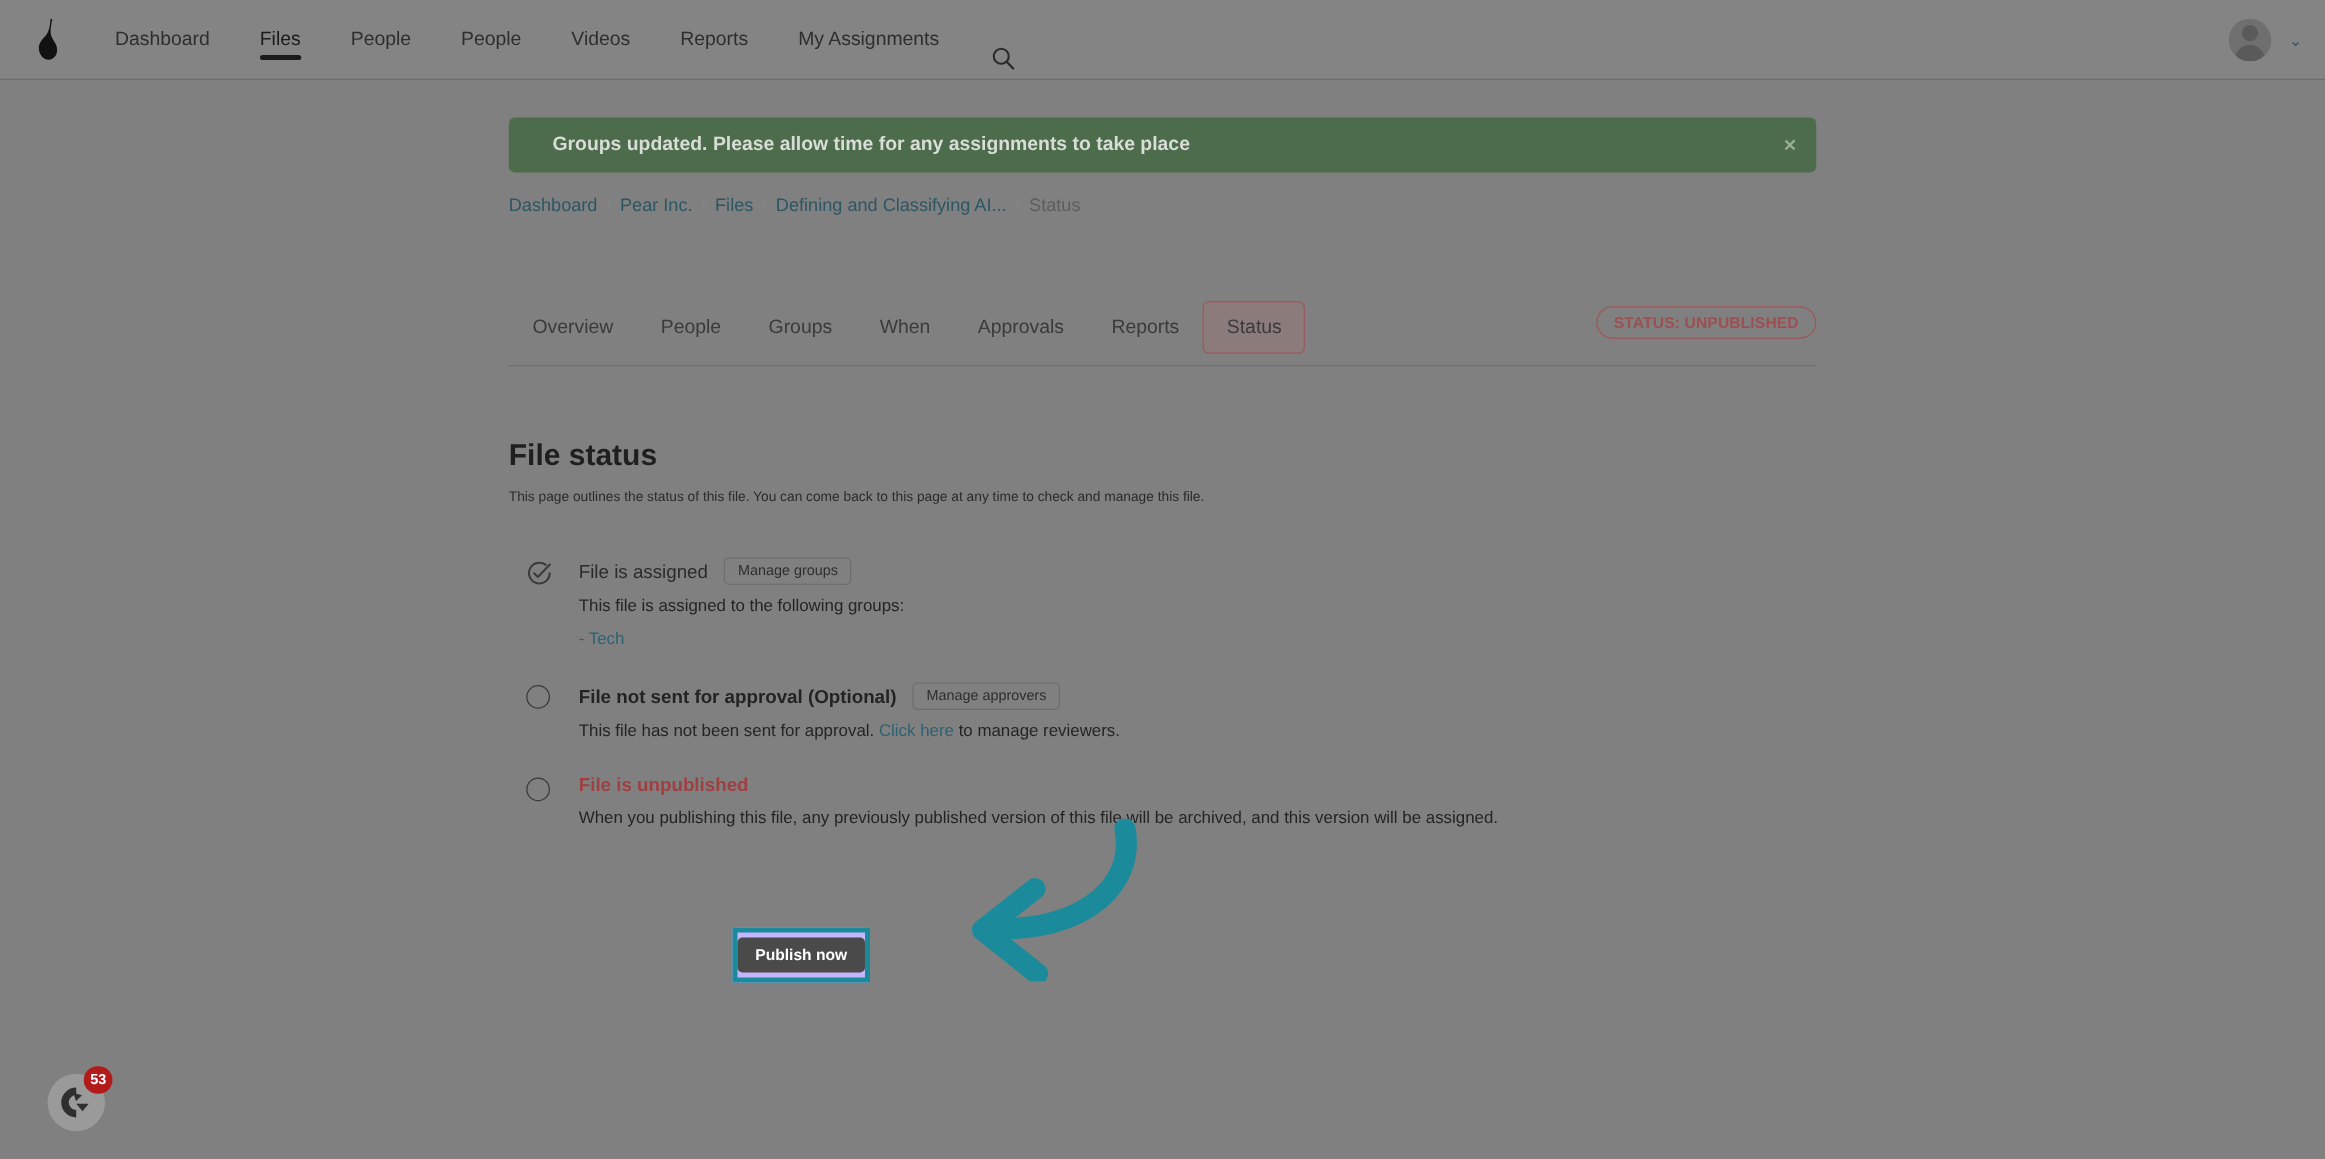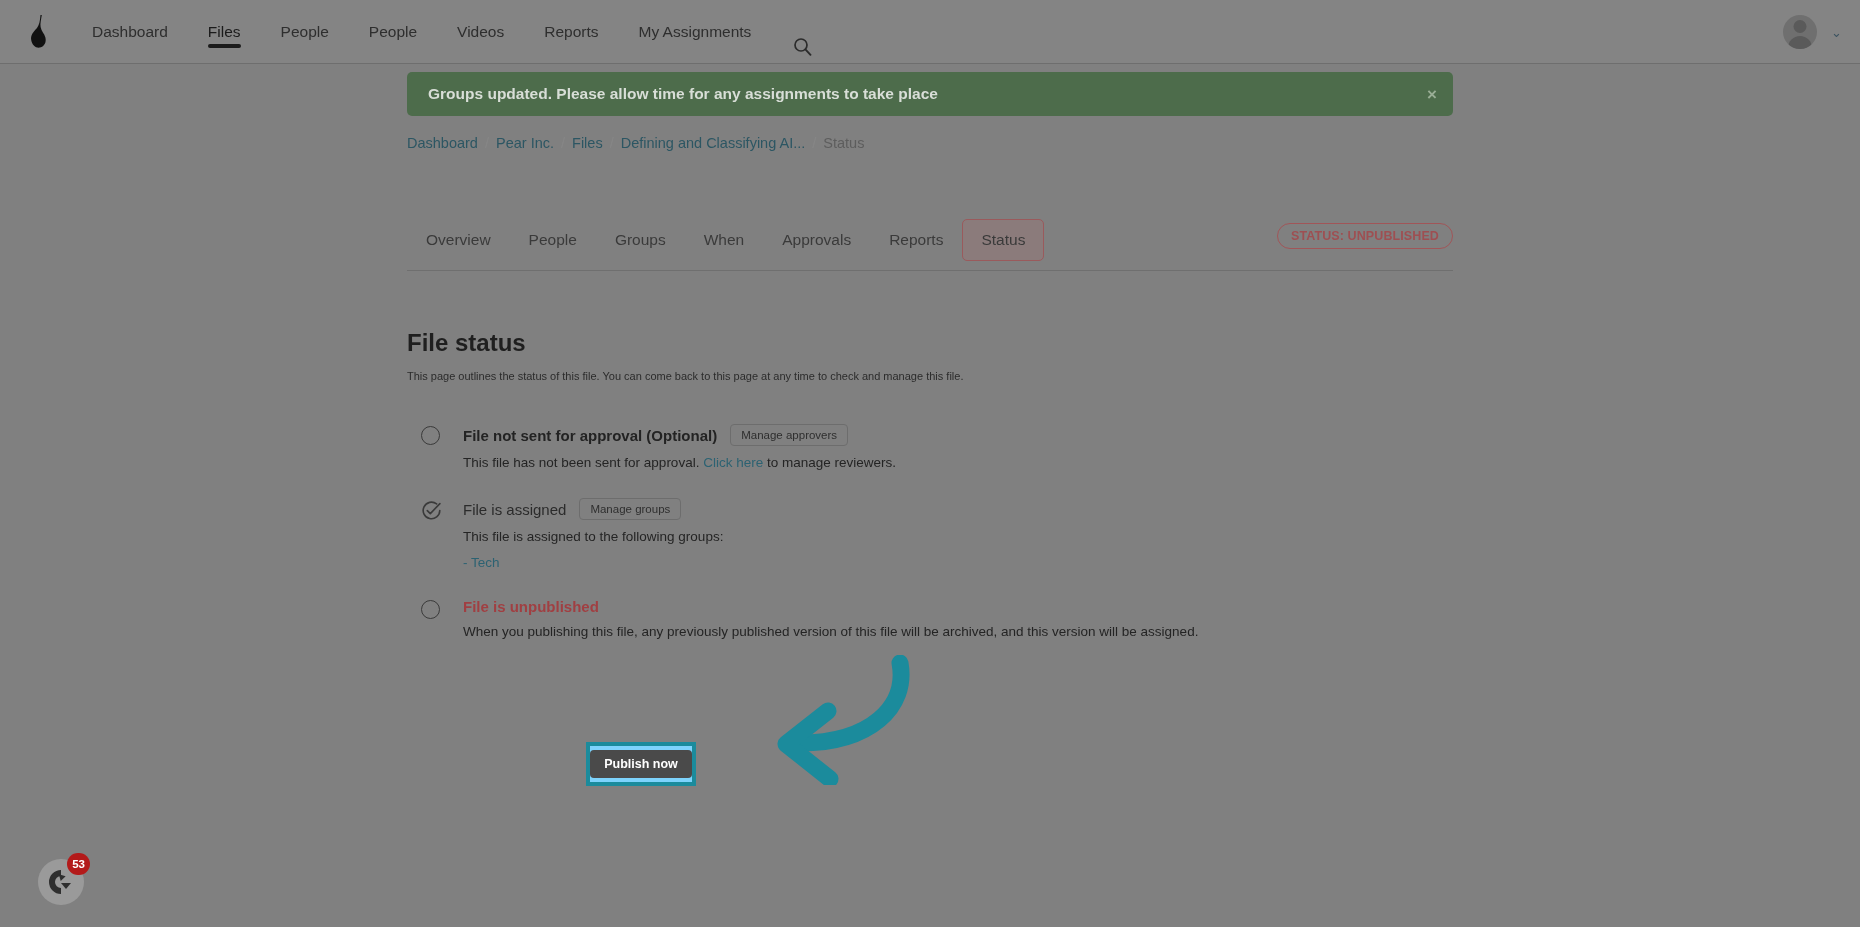--- a/index.html
+++ b/index.html
@@ -52,25 +52,25 @@
   }
   .avatar .head { position:absolute; top:5px; left:50%; transform:translateX(-50%); width:13px; height:13px; border-radius:50%; background:#5a5a5a; }
   .avatar .body { position:absolute; bottom:0; left:50%; transform:translateX(-50%); width:24px; height:13px; border-radius:12px 12px 0 0; background:#5a5a5a; }
   .caret { color: #3c5360; font-size: 13px; cursor: pointer; }
 
   
   .page { width: 1860px; }
   .col { width: 1046px; margin: 0 auto; padding-left: 0px; }
 
   .alert {
-    margin-top: 8px;
+    margin-top: 30px;
     background: #4d6c4b;
     color: #d8ded7;
     border-radius: 5px;
-    padding: 16px 21px;
+    padding: 16px 35px;
     font-size: 15.5px; font-weight: bold;
     position: relative;
     height: 44px;
     display: flex; align-items: center;
   }
   .alert-close {
     position: absolute; right: 16px; top: 50%; transform: translateY(-50%);
     font-size: 17px; color: #9aae96; cursor: pointer; line-height: 1;
   }
 
@@ -129,21 +129,21 @@
   .item-desc { margin-top: 9px; font-size: 13.5px; color: #242424; }
   .item-desc a { color: #2c6272; text-decoration: none; cursor: pointer; }
   .group-line { margin-top: 11px; font-size: 13.5px; color: #2c6272; }
 
   .circ { width: 19px; height: 19px; border-radius: 50%; border: 1.6px solid #3a3a3a; display:block; }
 
   
   .highlight {
     position: absolute; left: 586px; top: 742px;
     width: 110px; height: 44px;
-    background: #7dd3fc; border: 4px solid #1b8b9c;
+    background: #c4b5fd; border: 4px solid #1b8b9c;
     display: flex; align-items: center; justify-content: center;
   }
   .publish-btn {
     background: #4a4a4a; color: #ffffff; font-size: 12.5px; font-weight: bold;
     border-radius: 4px; padding: 8px 14px; cursor: pointer; white-space: nowrap;
     line-height: 1;
   }
 
   
   .arrow { position: absolute; left: 720px; top: 655px; pointer-events: none; }
@@ -231,52 +231,52 @@
         <div class="status-pill">STATUS: UNPUBLISHED</div>
       </div>
 
       <h2 class="sect">File status</h2>
       <p class="sub">This page outlines the status of this file. You can come back to this page at any time to check and manage this file.</p>
 
       <div class="items">
 
         <div class="item">
           <div class="item-icon">
+            <svg width="21" height="21" viewBox="0 0 21 21">
+              <path d="M18.8 10.5 a8.3 8.3 0 1 1 -3.2 -6.6" fill="none" stroke="#3a3a3a" stroke-width="1.6" stroke-linecap="round"></path>
+              <polyline points="6.3,10.6 9.3,13.6 18.9,3.6" fill="none" stroke="#3a3a3a" stroke-width="1.6" stroke-linecap="round" stroke-linejoin="round"></polyline>
+            </svg>
+          </div>
+          <div class="item-body">
+            <div class="item-head">
+              <span class="item-title plain">File is assigned</span>
+              <span class="chip">Manage groups</span>
+            </div>
+            <div class="item-desc">This file is assigned to the following groups:</div>
+            <div class="group-line">- Tech</div>
+          </div>
+        </div>
+
+        <div class="item">
+          <div class="item-icon">
             <span class="circ"></span>
           </div>
           <div class="item-body">
             <div class="item-head">
               <span class="item-title">File not sent for approval (Optional)</span>
               <span class="chip">Manage approvers</span>
             </div>
             <div class="item-desc">
               <span>This file has not been sent for approval. </span><a>Click here</a><span> to manage reviewers.</span>
             </div>
           </div>
         </div>
 
         <div class="item">
           <div class="item-icon">
-            <svg width="21" height="21" viewBox="0 0 21 21">
-              <path d="M18.8 10.5 a8.3 8.3 0 1 1 -3.2 -6.6" fill="none" stroke="#3a3a3a" stroke-width="1.6" stroke-linecap="round"></path>
-              <polyline points="6.3,10.6 9.3,13.6 18.9,3.6" fill="none" stroke="#3a3a3a" stroke-width="1.6" stroke-linecap="round" stroke-linejoin="round"></polyline>
-            </svg>
-          </div>
-          <div class="item-body">
-            <div class="item-head">
-              <span class="item-title plain">File is assigned</span>
-              <span class="chip">Manage groups</span>
-            </div>
-            <div class="item-desc">This file is assigned to the following groups:</div>
-            <div class="group-line">- Tech</div>
-          </div>
-        </div>
-
-        <div class="item">
-          <div class="item-icon">
             <span class="circ"></span>
           </div>
           <div class="item-body">
             <div class="item-head">
               <span class="item-title danger">File is unpublished</span>
             </div>
             <div class="item-desc">When you publishing this file, any previously published version of this file will be archived, and this version will be assigned.</div>
           </div>
         </div>
 

